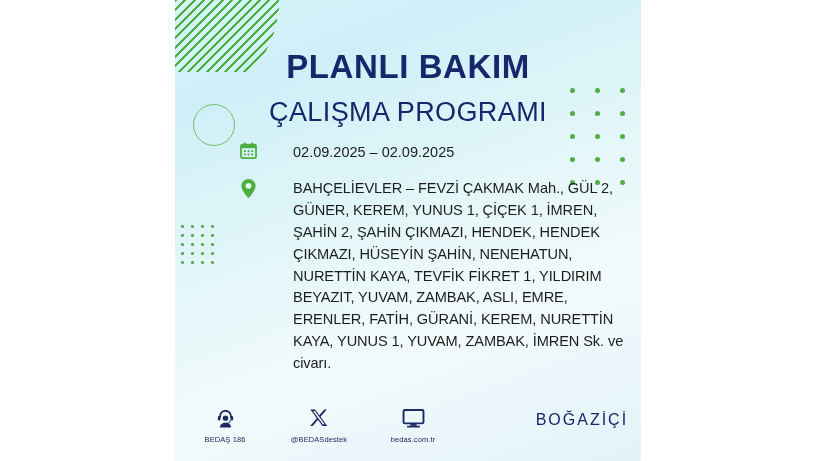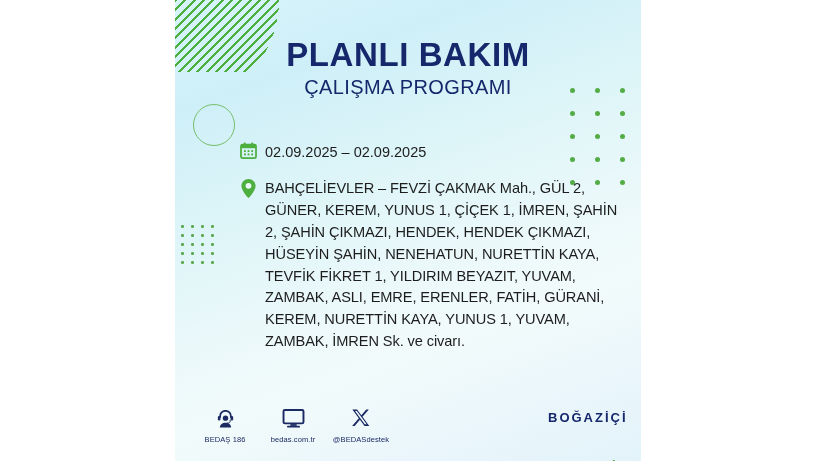--- a/index.html
+++ b/index.html
@@ -91,25 +91,25 @@
     top: 38px;
     width: 466px;
     text-align: center;
   }
   .title-main {
     color: #16276b;
     font-size: 33px;
     font-weight: bold;
     letter-spacing: 0.6px;
     line-height: 1.05;
-    margin: 0;
+    margin: 12px;
   }
   .title-sub {
     color: #16276b;
-    font-size: 20px;
+    font-size: 27px;
     font-weight: normal;
     letter-spacing: 0.4px;
     line-height: 1.15;
     margin: 3px 0 0 0;
   }
 
   
   .info {
     position: absolute;
     left: 64px;
@@ -128,20 +128,21 @@
     display: flex;
     align-items: flex-start;
     justify-content: flex-start;
     margin-top: -1px;
   }
   .row .txt {
     color: #1d1d1d;
     font-size: 14.5px;
     line-height: 1.28;
     padding-top: 1px;
+    margin-left: 28px;
   }
   .row-address { margin-bottom: 0; }
   .row-address .txt {
     font-size: 14.6px;
     line-height: 1.5;
     letter-spacing: -0.1px;
   }
   .row-address .icon { margin-top: 1px; }
 
   
@@ -150,20 +151,21 @@
     left: 0;
     top: 404px;
     width: 466px;
     height: 57px;
   }
   .contacts {
     position: absolute;
     left: 16px;
     top: 0;
     display: flex;
+    gap: 26px;
   }
   .contact {
     width: 68px;
     text-align: center;
   }
   .contact .c-icon {
     height: 28px;
     display: flex;
     align-items: center;
     justify-content: center;
@@ -176,22 +178,22 @@
     white-space: nowrap;
   }
 
   .logo {
     position: absolute;
     right: 12px;
     top: 6px;
     text-align: left;
   }
   .logo div {
-    font-size: 13px;
-    font-weight: bold;
+    font-size: 16px;
+    font-weight: normal;
     letter-spacing: 2px;
     line-height: 1.22;
   }
   .logo .l1 { color: #16276b; }
   .logo .l2 { color: #4caf3e; margin-top: 33px; }
   .logo .l3 { color: #4caf3e; }
   .logo .l4 {
     color: #8a8f9c;
     font-size: 5.2px;
     font-weight: normal;
@@ -299,38 +301,38 @@
             <circle cx="12" cy="11.6" r="3.1" fill="#1b2a63"></circle>
             <path d="M5.6 22.2c0-3.3 2.9-5.4 6.4-5.4s6.4 2.1 6.4 5.4z" fill="#1b2a63"></path>
             <path d="M17.3 13.6v1.7c0 1.1-.9 1.9-2 1.9h-1.5" fill="none" stroke="#1b2a63" stroke-width="1.1"></path>
           </svg>
         </span>
         <div class="c-label">BEDAŞ 186</div>
       </div>
 
       <div class="contact">
         <span class="c-icon">
+          <svg width="20" height="20" viewBox="0 0 24 24" aria-hidden="true">
+            <path d="M1.6 1.8h5.7l5.1 6.9 5.9-6.9h3.1l-7.6 8.8 8.1 11h-5.7l-5.5-7.4-6.3 7.4H1.3l8.1-9.4L1.6 1.8zm3.2 1.7l11.7 15.9h2.3L7.1 3.5H4.8z" fill="#1b2a63"></path>
+          </svg>
+        </span>
+        <div class="c-label">@BEDASdestek</div>
+      </div>
+
+      <div class="contact">
+        <span class="c-icon">
           <svg width="23" height="21" viewBox="0 0 26 24" aria-hidden="true">
             <rect x="1.6" y="2.2" width="22.8" height="15.4" rx="1.6" fill="none" stroke="#1b2a63" stroke-width="2.2"></rect>
             <rect x="9.4" y="18.4" width="7.2" height="2" fill="#1b2a63"></rect>
             <rect x="5.6" y="20.2" width="14.8" height="2.1" rx="1" fill="#1b2a63"></rect>
           </svg>
         </span>
         <div class="c-label">bedas.com.tr</div>
       </div>
 
-      <div class="contact">
-        <span class="c-icon">
-          <svg width="20" height="20" viewBox="0 0 24 24" aria-hidden="true">
-            <path d="M1.6 1.8h5.7l5.1 6.9 5.9-6.9h3.1l-7.6 8.8 8.1 11h-5.7l-5.5-7.4-6.3 7.4H1.3l8.1-9.4L1.6 1.8zm3.2 1.7l11.7 15.9h2.3L7.1 3.5H4.8z" fill="#1b2a63"></path>
-          </svg>
-        </span>
-        <div class="c-label">@BEDASdestek</div>
-      </div>
-
     </div>
 
     <div class="logo">
       <div class="l1">BOĞAZİÇİ</div>
       <div class="l2">ELEKTRİK</div>
       <div class="l3">DAĞITIM</div>
       <div class="l4">enerjimizle yanınızdayız</div>
     </div>
 
   </div>

